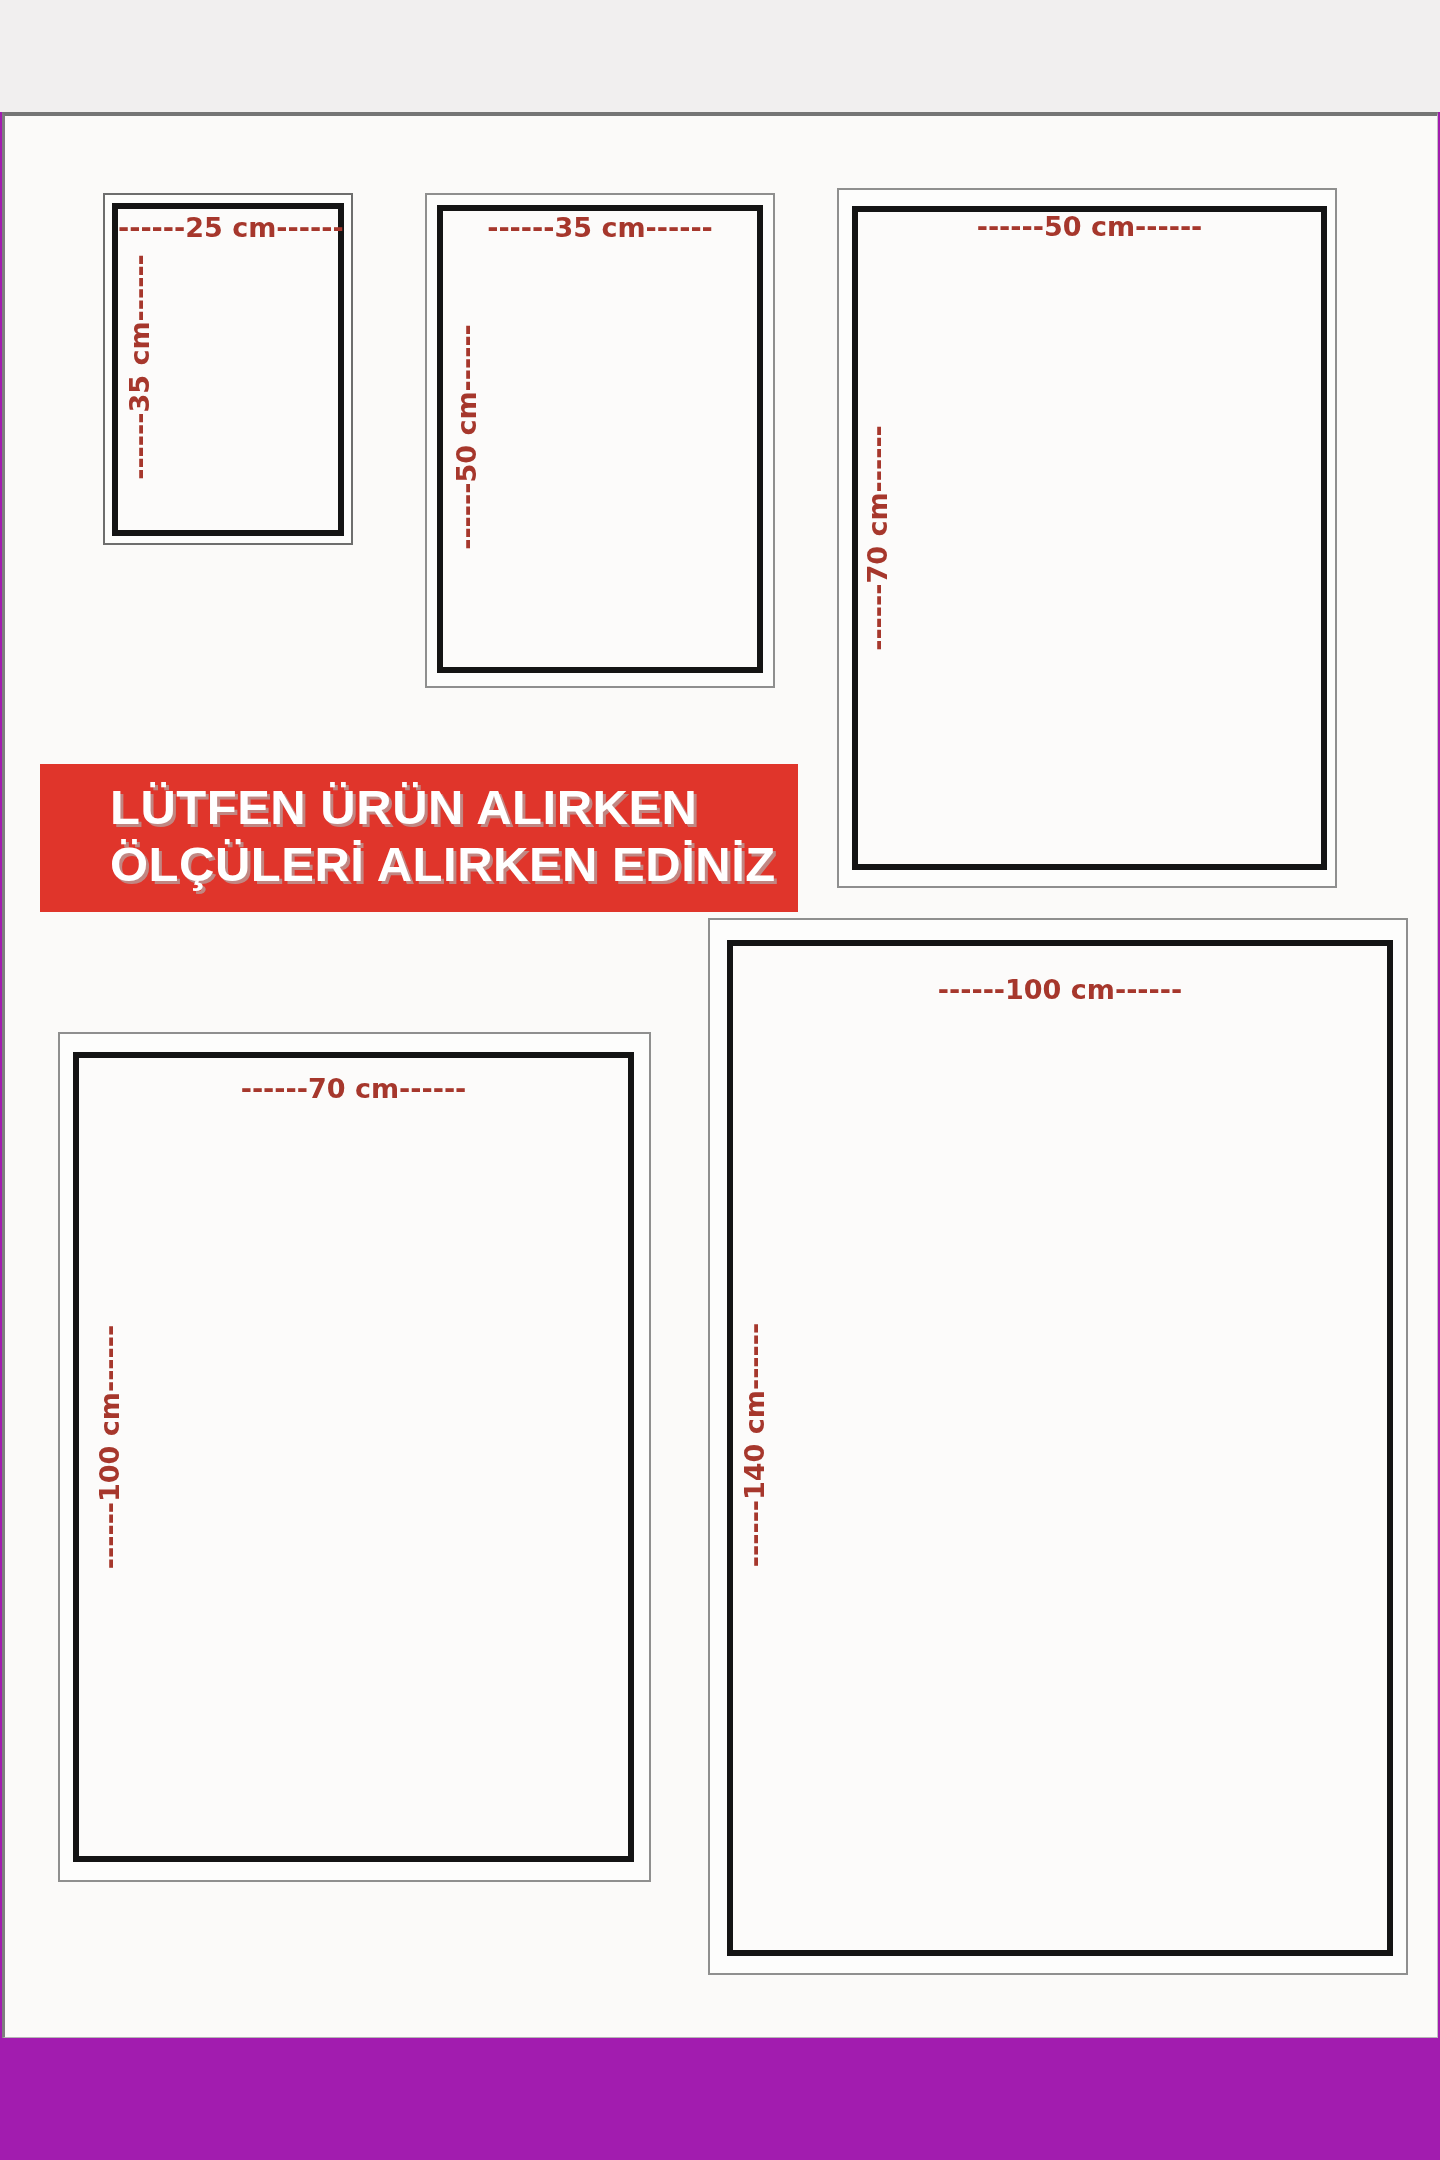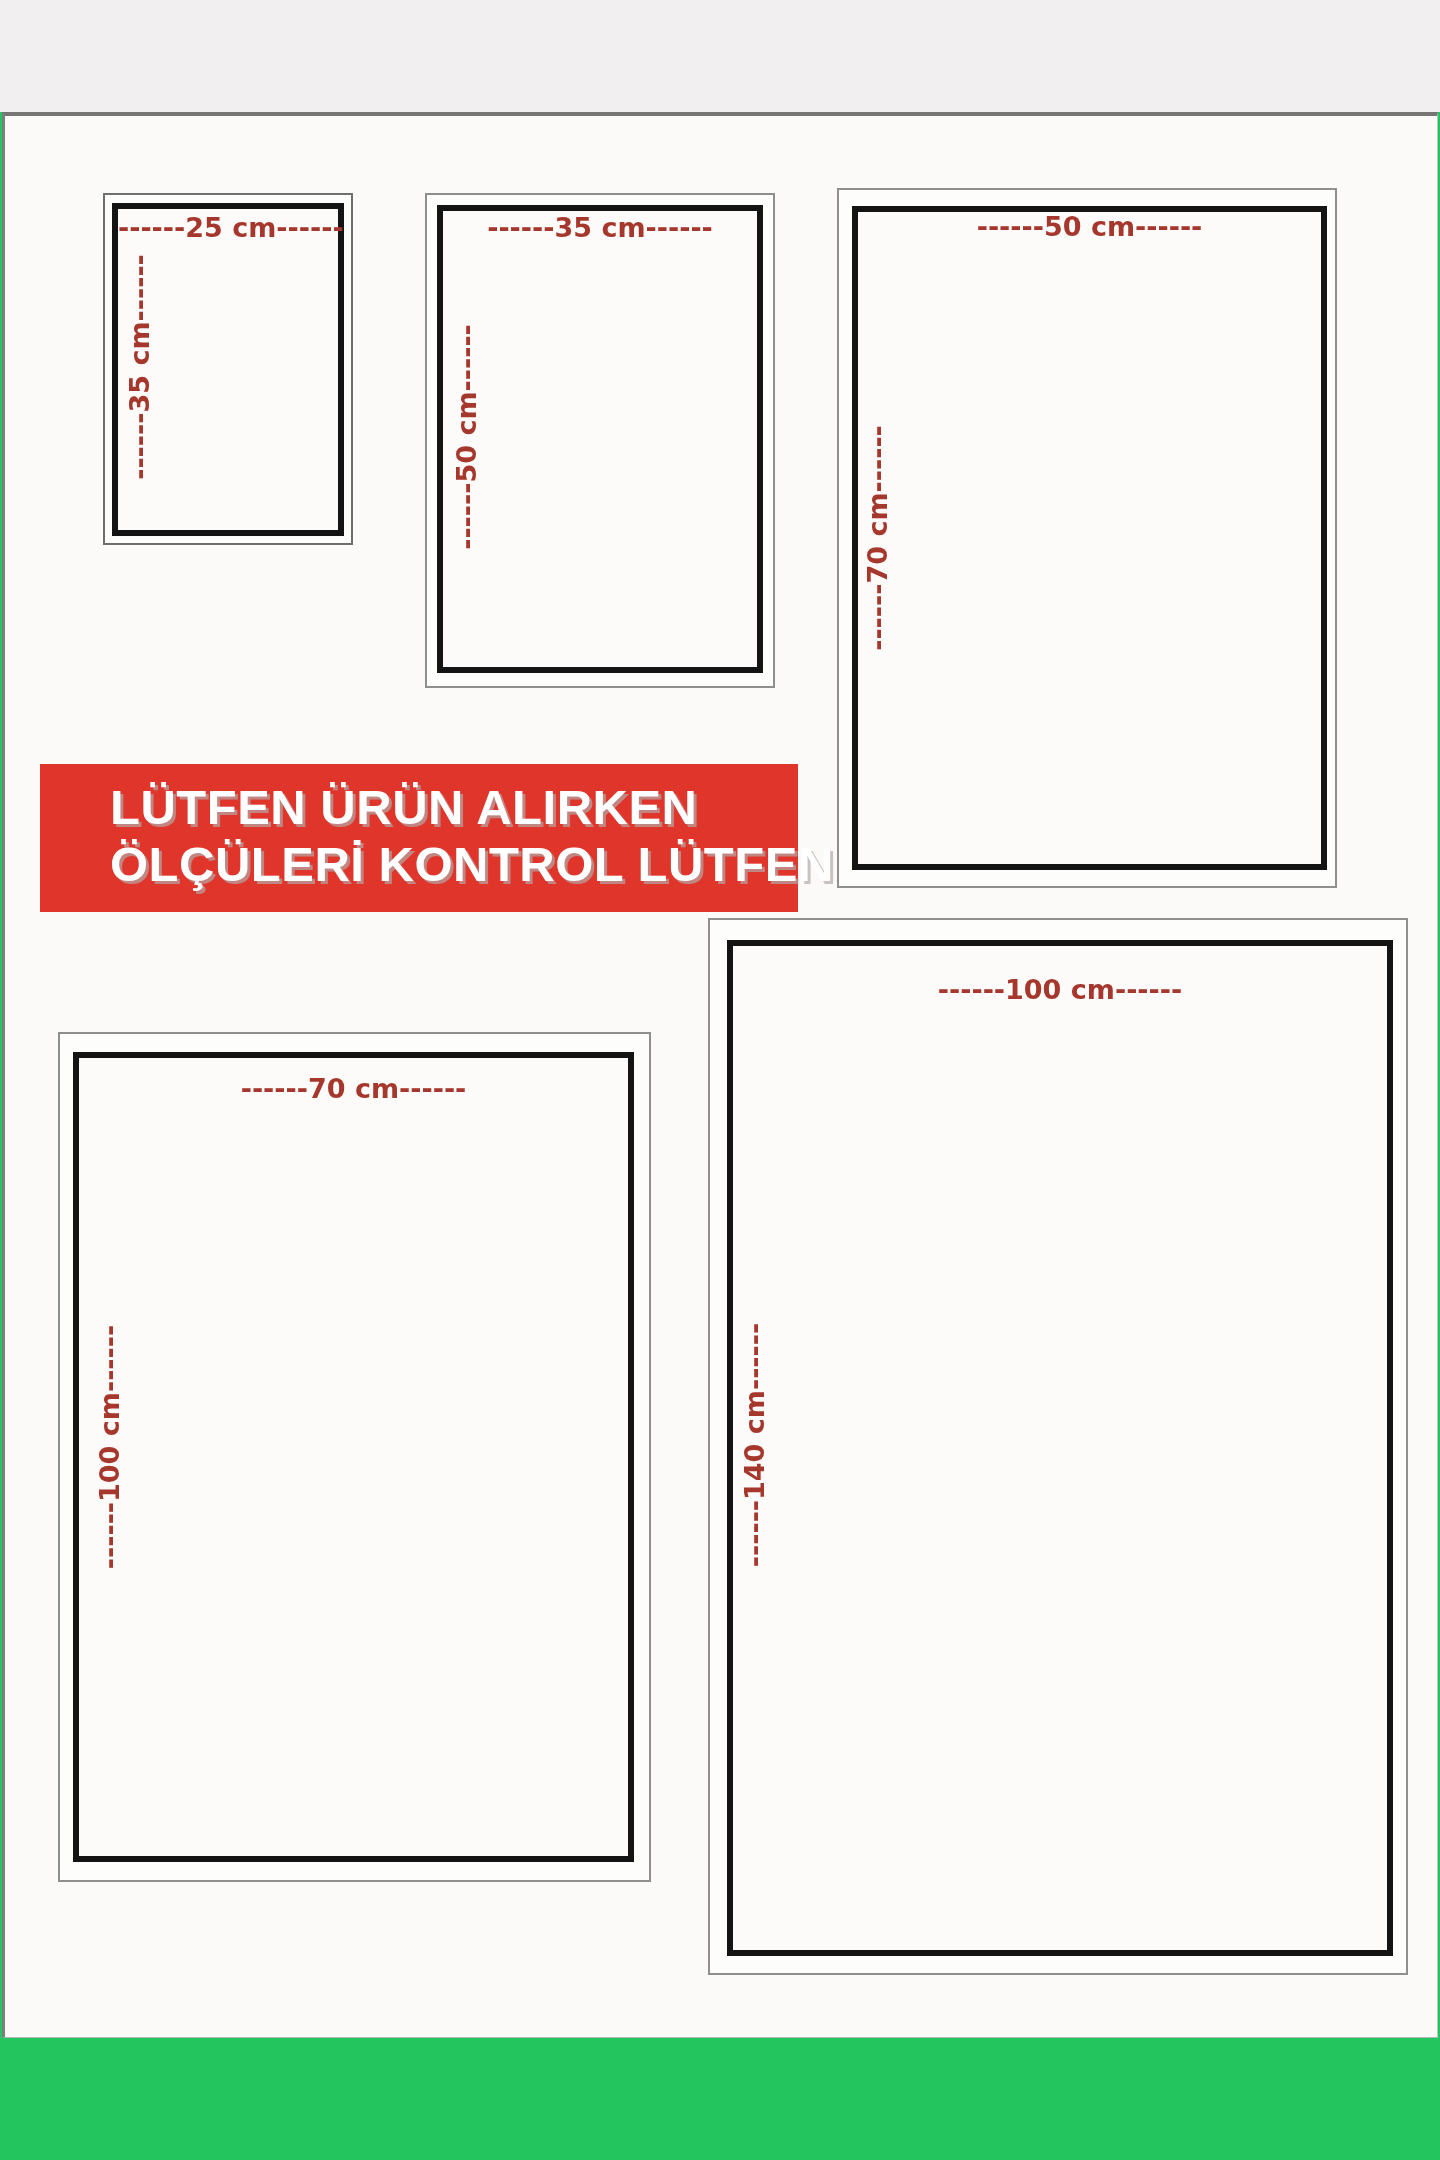--- a/index.html
+++ b/index.html
@@ -1,21 +1,21 @@
 <!DOCTYPE html>
 <html><head>
 <meta charset="utf-8">
 <style>
   * { margin: 0; padding: 0; box-sizing: border-box; }
   html, body { background: #ffffff; }
   #canvas {
     position: relative;
     width: 1440px;
     height: 2160px;
-    background: #22c55e;
+    background: #a21caf;
     overflow: hidden;
     font-family: "DejaVu Sans", sans-serif;
   }
   .photo-band-top {
     position: absolute; left: 0; top: 0; width: 1440px; height: 112px;
     background: #f1efef;
   }
   .page {
     position: absolute; left: 2px; top: 112px; width: 1436px; height: 1926px;
     background: #fbfaf9;
@@ -126,16 +126,16 @@
 
   <div class="card card5">
     <div class="card-inner">
       <div class="dim-label dim-top">------100 cm------</div>
       <div class="dim-label dim-vert">------140 cm------</div>
     </div>
   </div>
 
   <div class="banner">
     <div class="banner-line">LÜTFEN ÜRÜN ALIRKEN</div>
-    <div class="banner-line">ÖLÇÜLERİ KONTROL LÜTFEN</div>
+    <div class="banner-line">ÖLÇÜLERİ ALIRKEN EDİNİZ</div>
   </div>
 
 </div>
 
 </body></html>

